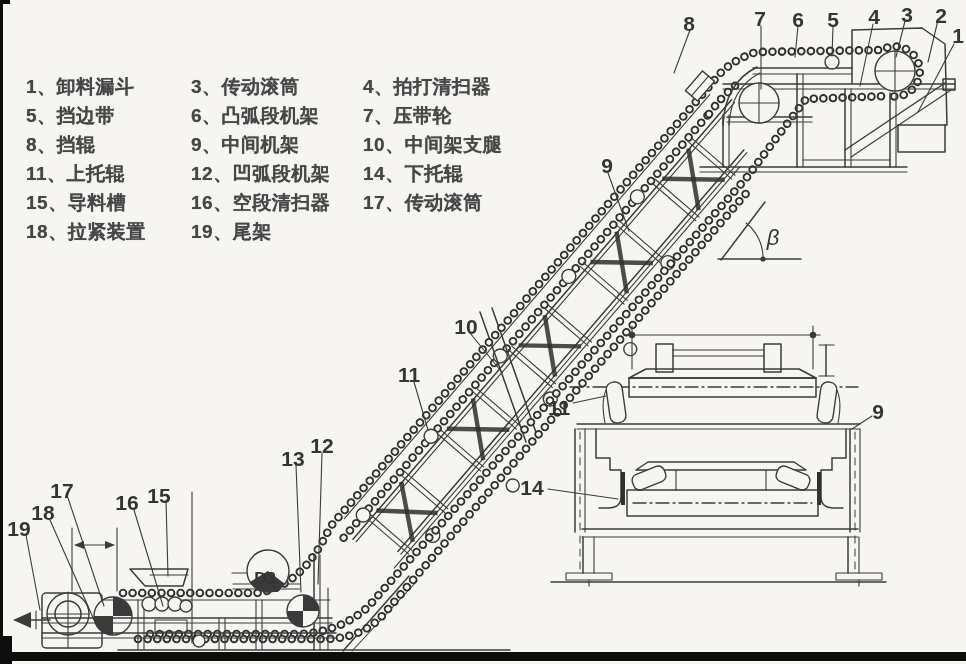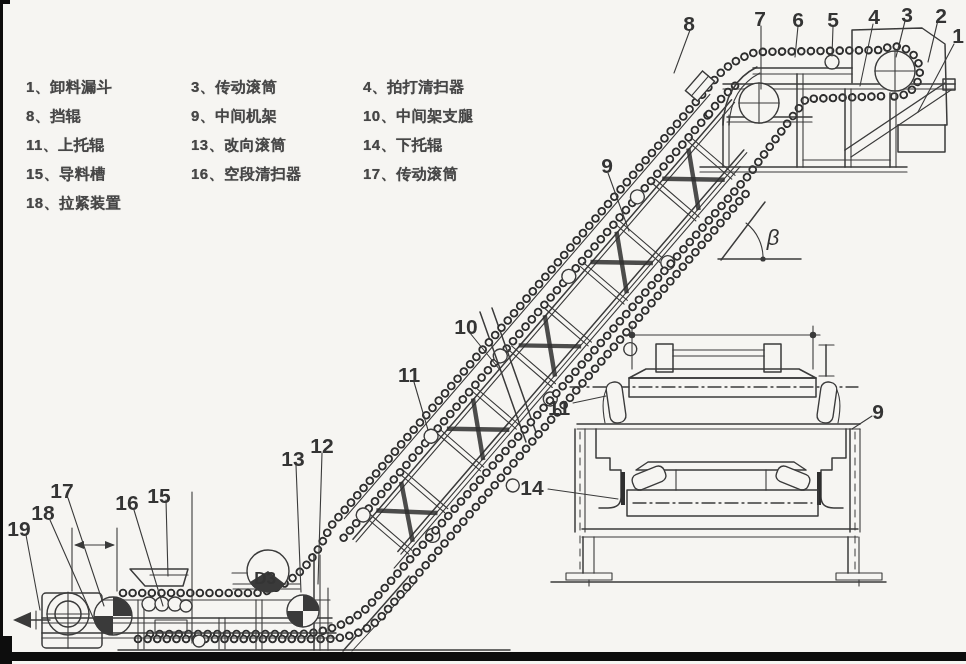--- a/index.html
+++ b/index.html
@@ -19,43 +19,47 @@
   .dark{fill:#3a3a3a;stroke:none;}
   .blk{fill:#0d0d0d;stroke:none;}
   
   .co{font-family:"Liberation Sans","DejaVu Sans",sans-serif;font-size:21px;font-weight:700;
       fill:#343434;text-anchor:middle;}
   .co.beta{font-size:22px;font-weight:400;font-style:italic;}
   .co.d3{font-size:17px;}
   
   .legend{position:absolute;left:26px;top:76px;width:505px;
           display:grid;grid-template-columns:165px 172px 1fr;row-gap:8px;
-          font-size:15px;font-weight:700;color:#464646;letter-spacing:.5px;
+          font-size:19px;font-weight:700;color:#464646;letter-spacing:.5px;
           text-shadow:0 0 .7px #777;}
   .lg-item{white-space:nowrap;line-height:21px;}
 </style>
 </head>
 <body>
 
 <div class="stage">
 
   <div class="legend" id="legend">
       <div class="lg-item"><span>1</span><span>、</span><span>卸料漏斗</span></div>
       <div class="lg-item"><span>3</span><span>、</span><span>传动滚筒</span></div>
       <div class="lg-item"><span>4</span><span>、</span><span>拍打清扫器</span></div>
+      <div class="lg-item"><span>5</span><span>、</span><span>挡边带</span></div>
+      <div class="lg-item"><span>6</span><span>、</span><span>凸弧段机架</span></div>
+      <div class="lg-item"><span>7</span><span>、</span><span>压带轮</span></div>
       <div class="lg-item"><span>8</span><span>、</span><span>挡辊</span></div>
       <div class="lg-item"><span>9</span><span>、</span><span>中间机架</span></div>
       <div class="lg-item"><span>10</span><span>、</span><span>中间架支腿</span></div>
       <div class="lg-item"><span>11</span><span>、</span><span>上托辊</span></div>
-      <div class="lg-item"><span>13</span><span>、</span><span>改向滚筒</span></div>
+      <div class="lg-item"><span>12</span><span>、</span><span>凹弧段机架</span></div>
       <div class="lg-item"><span>14</span><span>、</span><span>下托辊</span></div>
       <div class="lg-item"><span>15</span><span>、</span><span>导料槽</span></div>
       <div class="lg-item"><span>16</span><span>、</span><span>空段清扫器</span></div>
       <div class="lg-item"><span>17</span><span>、</span><span>传动滚筒</span></div>
       <div class="lg-item"><span>18</span><span>、</span><span>拉紧装置</span></div>
+      <div class="lg-item"><span>19</span><span>、</span><span>尾架</span></div>
     </div>
 
   <svg width="966" height="664" viewBox="0 0 966 664">
 
     <g>
 
       <g transform="translate(330,526) rotate(-49.25)">
         <line class="ln tn" x1="15" y1="6" x2="575" y2="6"></line>
         <line class="ln" x1="5" y1="26" x2="585" y2="26"></line>
         <line class="ln tn" x1="5" y1="30" x2="585" y2="30"></line>

